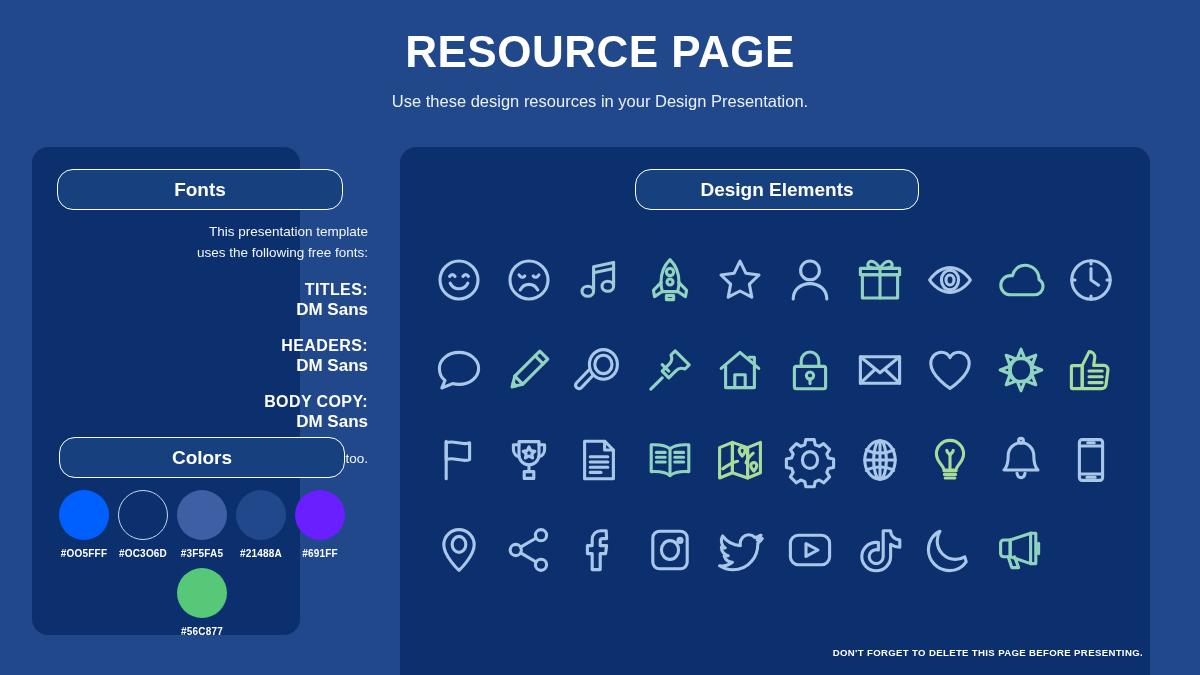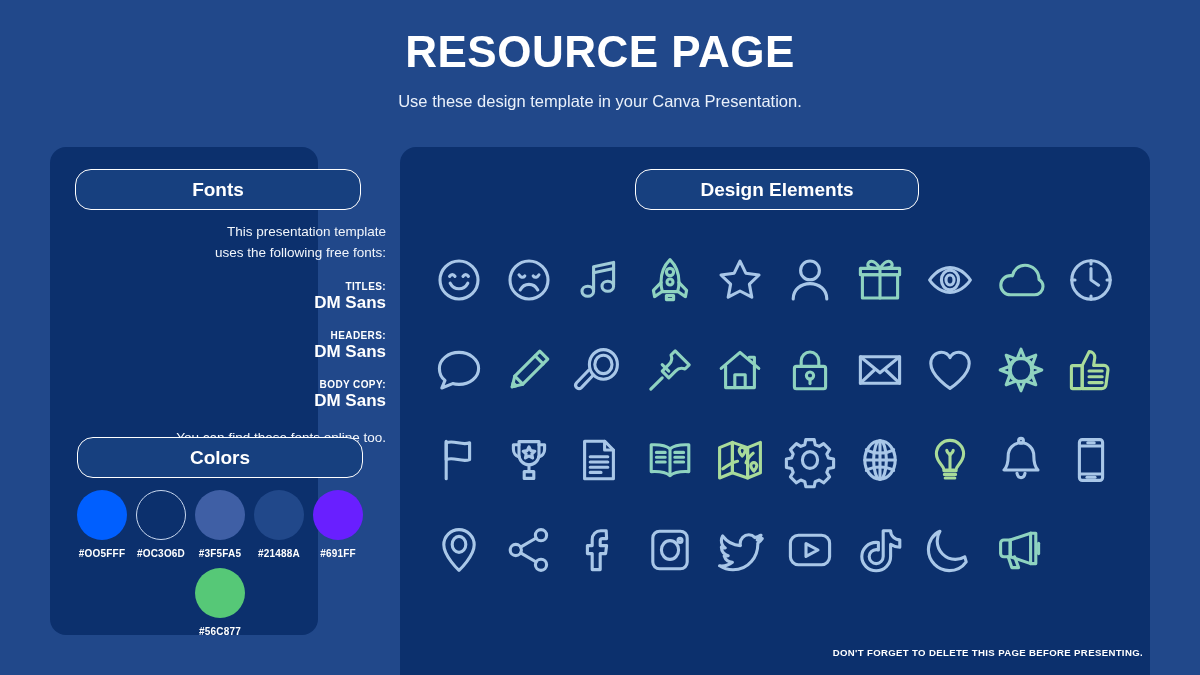--- a/index.html
+++ b/index.html
@@ -28,42 +28,42 @@
     font-size: 16.5px; font-weight: 400;
     color: #EAF1FB;
   }
 
   
   .panel {
     position: absolute;
     background: #0C306D;
     border-radius: 16px;
   }
-  #fonts-panel  { left: 50px;  top: 147px; width: 268px; height: 488px; }
+  #fonts-panel  { left: 32px;  top: 147px; width: 268px; height: 488px; }
   #elements-panel { left: 400px; top: 147px; width: 750px; height: 564px; }
 
   
   .pill {
     border: 1.6px solid #FFFFFF;
     border-radius: 16px;
     background: #17407F;
     color: #FFFFFF;
     font-size: 19px; font-weight: 700;
     display: flex; align-items: center; justify-content: center;
   }
   #fonts-pill   { position: absolute; left: 25px; top: 22px;  width: 286px; height: 41px; }
   #colors-pill  { position: absolute; left: 27px; top: 290px; width: 286px; height: 41px; }
   #elements-pill{ position: absolute; left: 235px; top: 22px; width: 284px; height: 41px; }
 
   
   #fonts-body { position: absolute; left: 0; top: 75px; width: 336px; text-align: right; color: #FFFFFF; }
   .intro-line { font-size: 13.5px; line-height: 1.55; color: #F2F6FC; }
   .font-group { margin-top: 17px; }
   .font-role {
-    font-size: 10px; font-weight: 700; letter-spacing: .4px;
+    font-size: 16px; font-weight: 700; letter-spacing: .4px;
     color: #FFFFFF; text-transform: uppercase;
   }
   .font-name { font-size: 17px; font-weight: 700; color: #FFFFFF; margin-top: 1px; }
   #fonts-footnote { margin-top: 19px; font-size: 13.5px; color: #F2F6FC; }
 
   
   #swatch-row-1 {
     position: absolute; left: 27px; top: 343px; width: 286px;
     display: flex; justify-content: space-between;
   }
@@ -103,21 +103,21 @@
     color: #FFFFFF;
   }
 </style>
 </head>
 <body>
 
 <div id="slide">
 
   <div id="header">
     <div id="page-title">RESOURCE PAGE</div>
-    <div id="page-subtitle">Use these design template in your Canva Presentation.</div>
+    <div id="page-subtitle">Use these design resources in your Design Presentation.</div>
   </div>
 
   <div class="panel" id="fonts-panel">
 
     <div class="pill" id="fonts-pill">Fonts</div>
 
     <div id="fonts-body">
       <div class="intro-line">This presentation template</div>
       <div class="intro-line">uses the following free fonts:</div>
 

